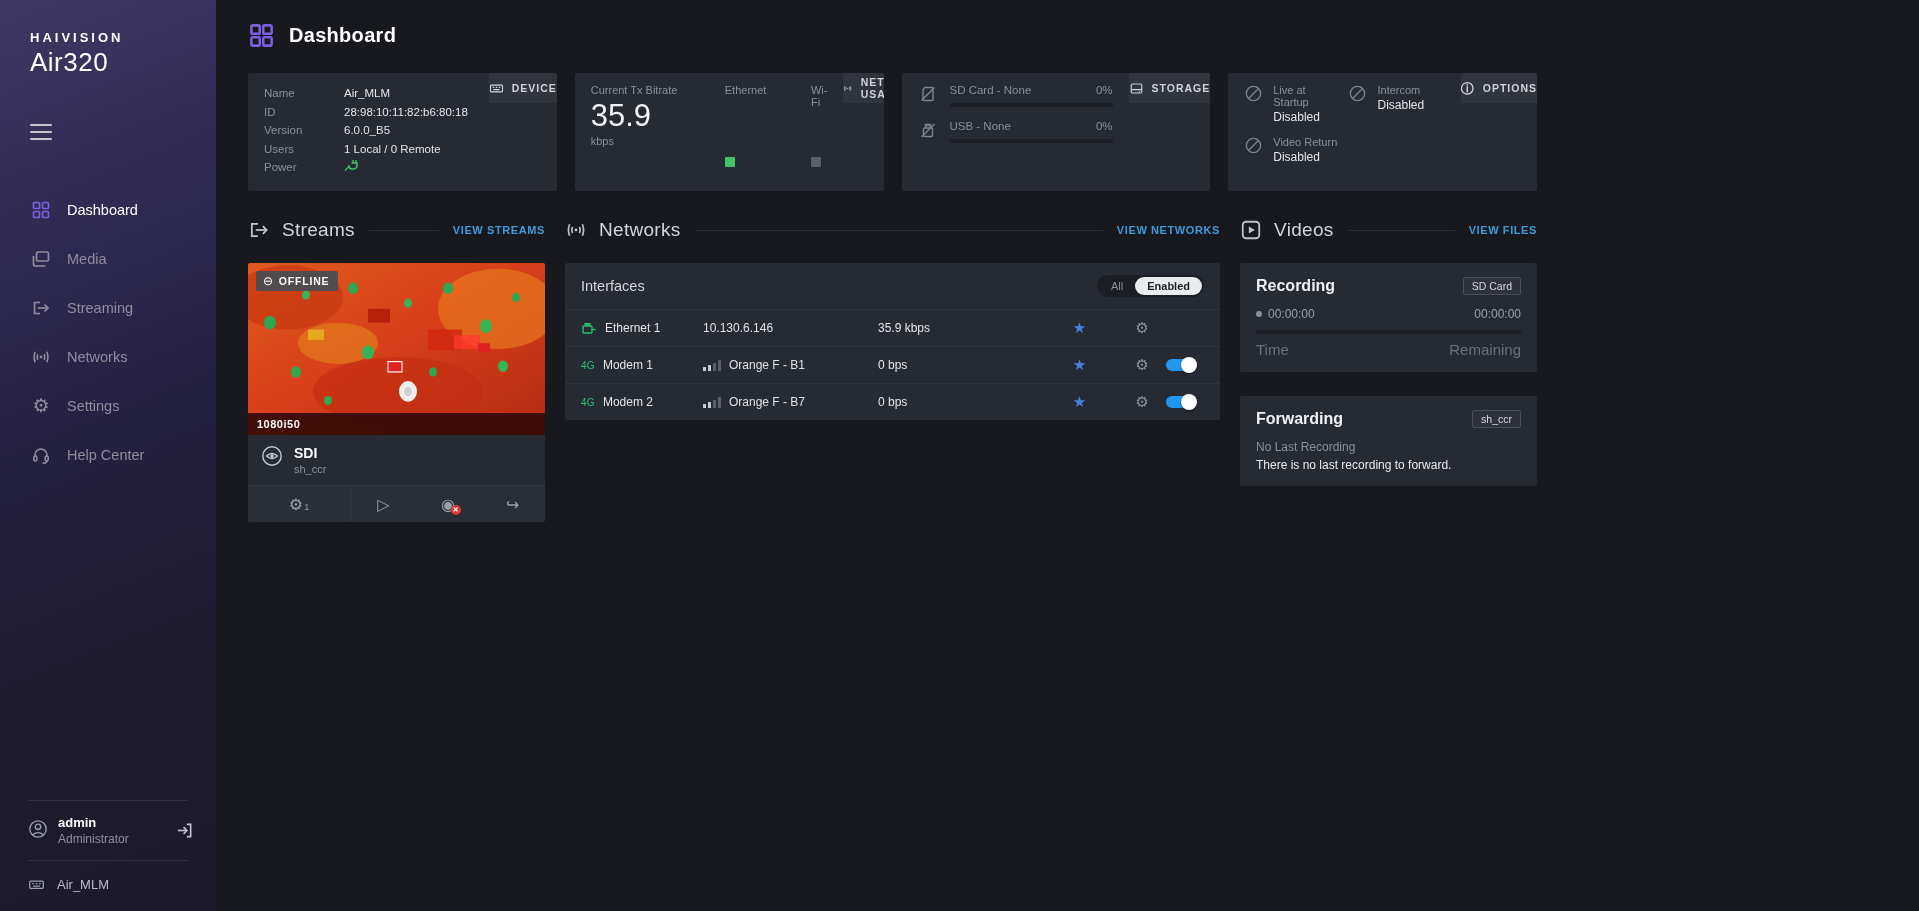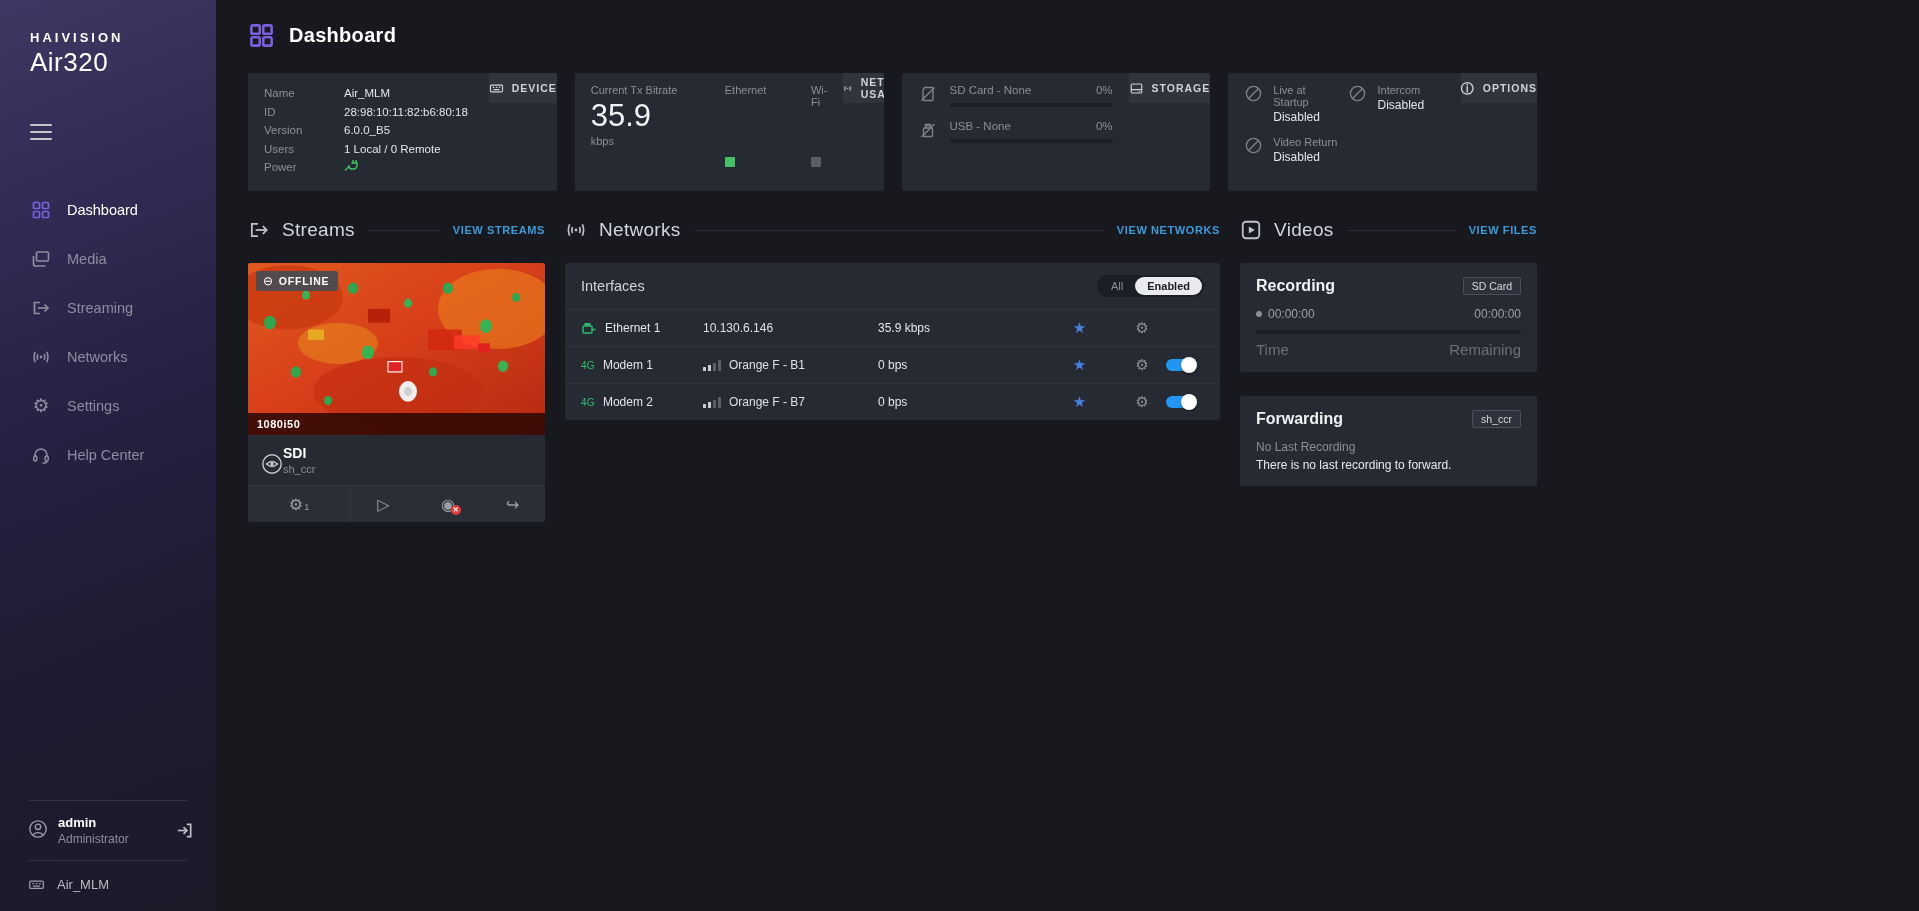--- a/index.html
+++ b/index.html
@@ -109,21 +109,21 @@
   .offline-badge {
     position: absolute; top: 8px; left: 8px; background: rgba(70,76,86,0.92); color: #ffffff;
     font-size: 10.5px; font-weight: 700; letter-spacing: 0.8px; padding: 3px 9px 3px 7px; border-radius: 2px;
     display: flex; align-items: center; gap: 5px;
   }
   .offline-badge .glyph { font-size: 12px; font-weight: 400; }
   .res-strip {
     position: absolute; left: 0; right: 0; bottom: 0; height: 22px; background: rgba(46,8,5,0.88);
     color: #ffffff; font-size: 11px; font-weight: 700; letter-spacing: 0.5px; line-height: 22px; padding: 0 9px;
   }
-  .stream-info { display: flex; align-items: flex-end; padding: 10px 13px; }
+  .stream-info { display: flex; align-items: flex-start; gap: 11px; padding: 10px 13px; }
   .stream-info svg { width: 22px; height: 22px; color: #c8ccd2; }
   .stream-name { color: #ffffff; font-size: 14px; font-weight: 700; }
   .stream-sub { color: #8a8f99; font-size: 11px; margin-top: 2px; }
   .stream-actions { display: flex; border-top: 1px solid #333742; background: #2a2e37; height: 37px; }
   .act-btn {
     background: none; border: none; color: #9aa0a8; cursor: pointer; display: flex; align-items: center; justify-content: center;
     font-size: 16px; font-family: inherit;
   }
   .act-settings { width: 103px; border-right: 1px solid #333742; }
   .act-settings .sub1 { font-size: 9px; margin-top: 6px; margin-left: 1px; }

